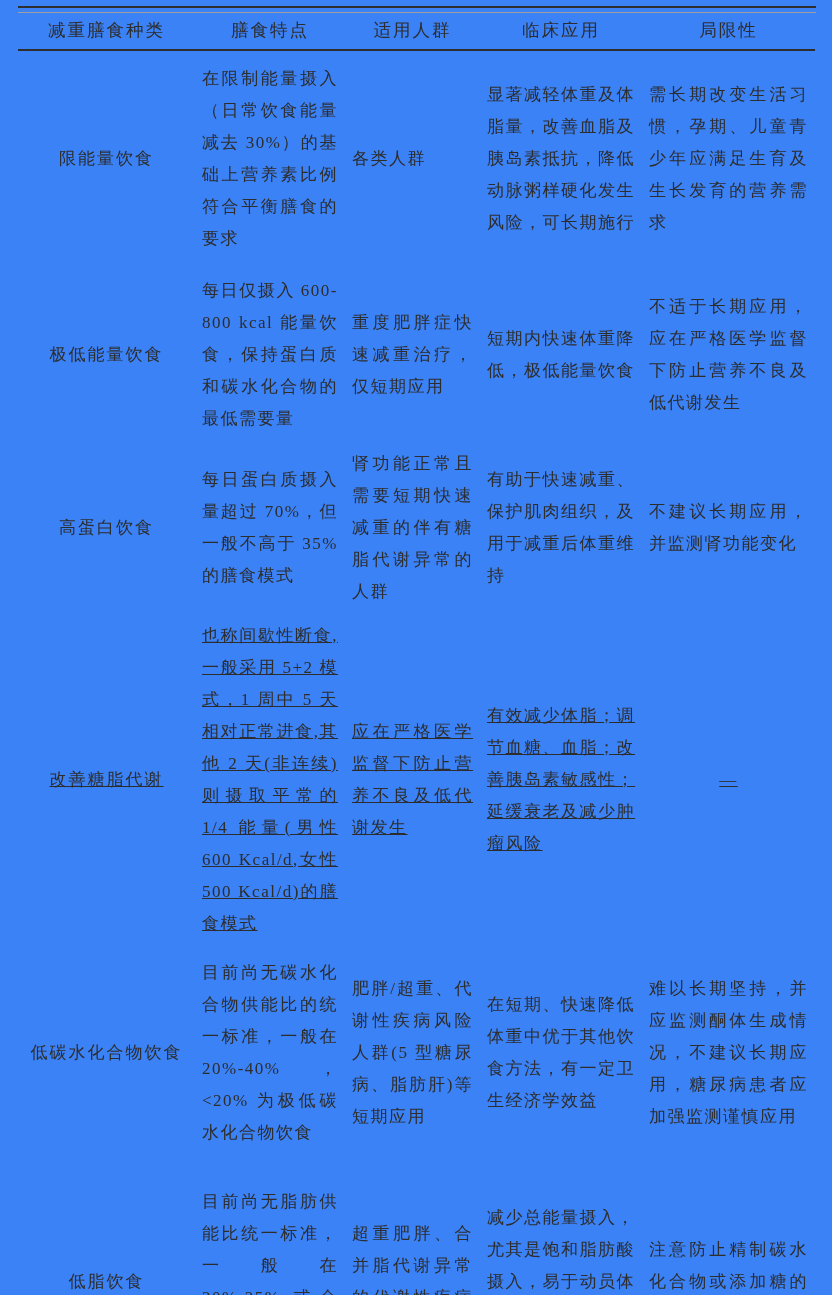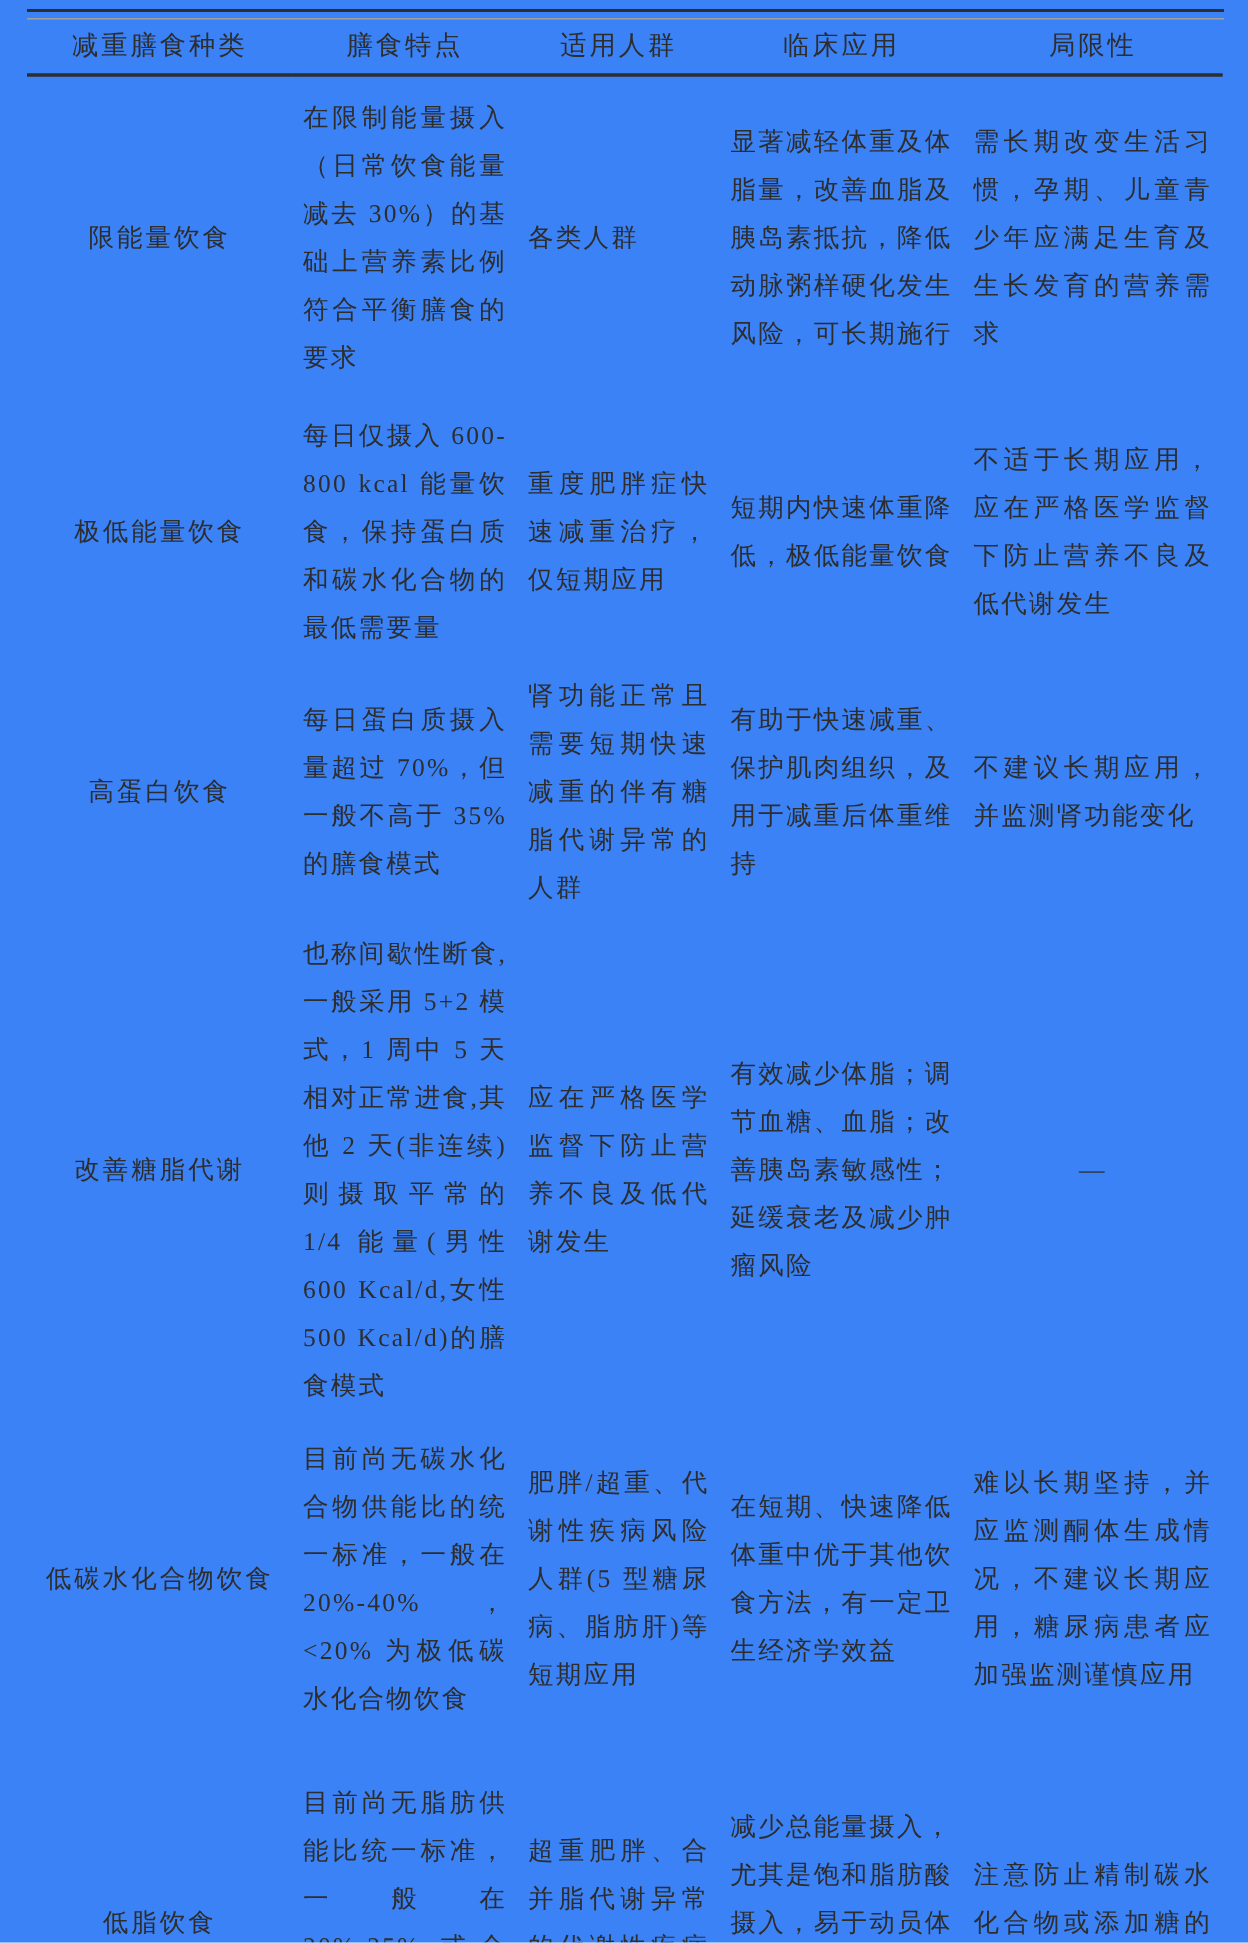--- a/index.html
+++ b/index.html
@@ -64,21 +64,21 @@
     padding: 4px 2px;
     white-space: nowrap;
   }
   tbody td.dash-cell {
     text-align: center;
     text-align-last: center;
   }
   tr.r1 > td { height: 207px; }
   tr.r2 > td { height: 170px; }
   tr.r3 > td { height: 158px; }
-  tr.r4 > td { height: 327px; }
+  tr.r4 > td { height: 327px; text-decoration: underline; }
   tr.r5 > td { height: 203px; }
   tr.r6 > td { height: 240px; }
 </style>
 </head>
 <body>
 
 <div class="page">
   <div class="table-wrap">
     <div class="table-inner">
       <table>

